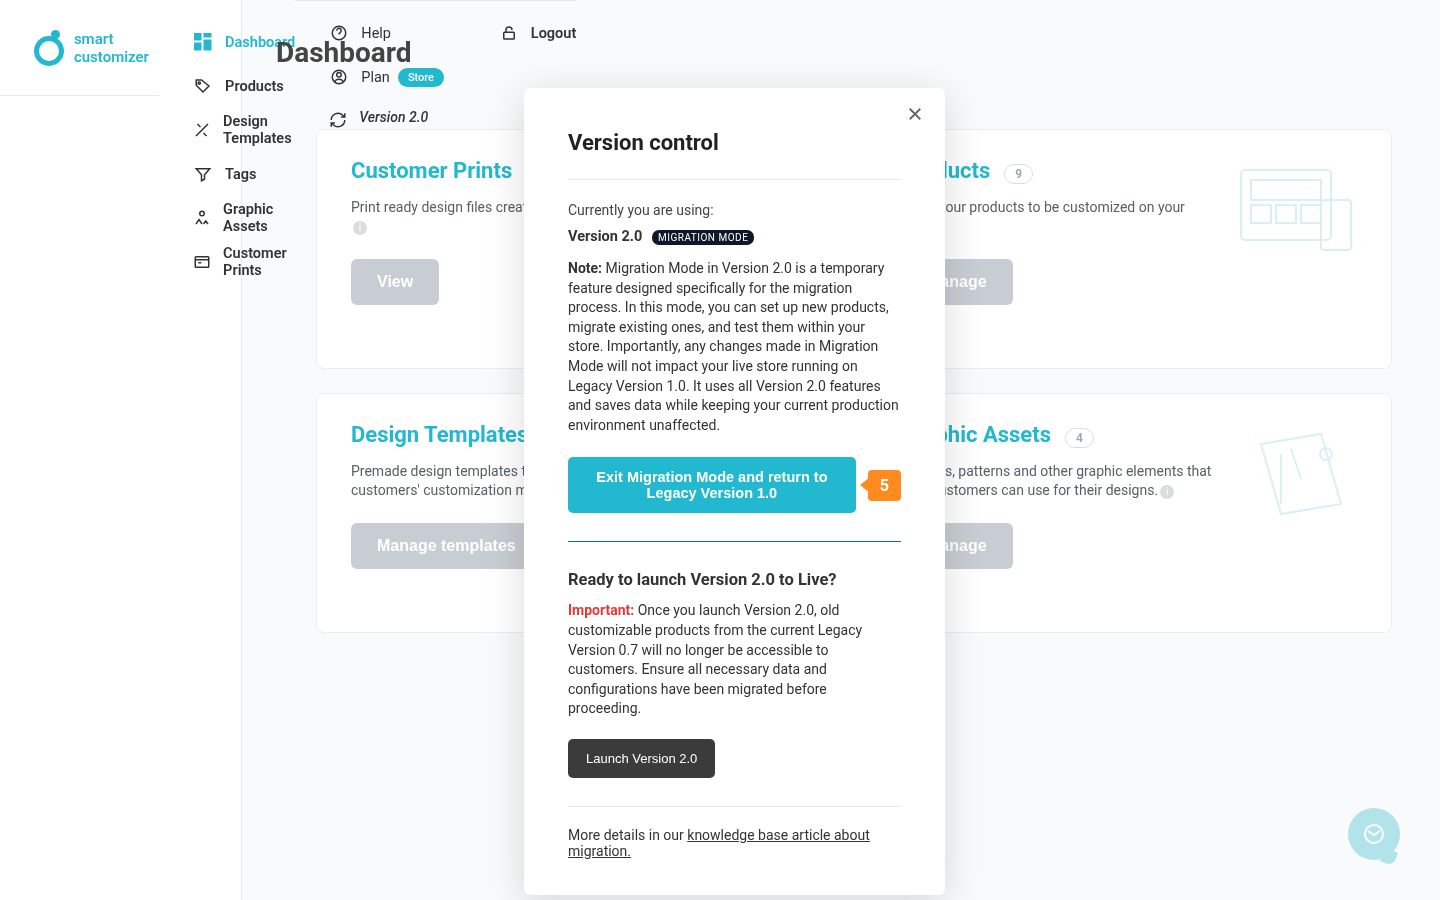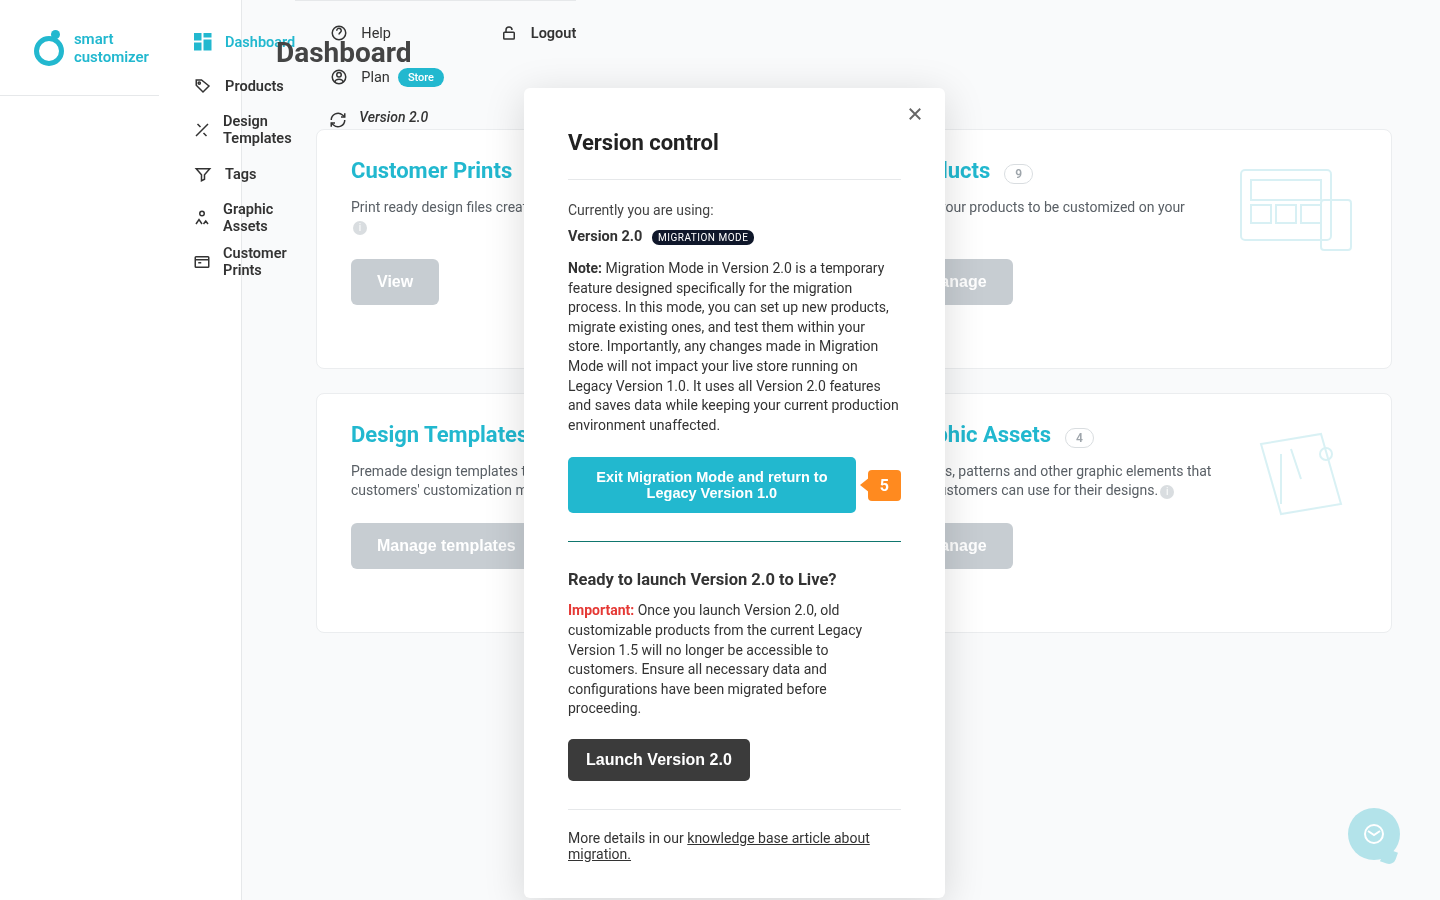--- a/index.html
+++ b/index.html
@@ -299,22 +299,22 @@
 .modal-warn {
   font-size: 14px;
   line-height: 1.4;
   color: #333;
   margin-bottom: 20px;
 }
 .btn-dark {
   background: #3b3b3b;
   color: #fff;
   border: none;
-  font-size: 16px;
-  font-weight: 700;
+  font-size: 13px;
+  font-weight: 400;
   padding: 12px 18px;
   border-radius: 5px;
   cursor: pointer;
 }
 .modal-footer {
   border-top: 1px solid #e6e8ea;
   margin-top: 28px;
   padding-top: 20px;
   font-size: 14px;
   color: #333;
@@ -523,21 +523,21 @@
   </div>
   <div class="modal-note">
     <strong>Note:</strong><span> Migration Mode in Version 2.0 is a temporary feature designed specifically for the migration process. In this mode, you can set up new products, migrate existing ones, and test them within your store. Importantly, any changes made in Migration Mode will not impact your live store running on Legacy Version 1.0. It uses all Version 2.0 features and saves data while keeping your current production environment unaffected.</span>
   </div>
   <div class="exit-row">
     <button class="btn-teal">Exit Migration Mode and return to Legacy Version 1.0</button>
     <div class="orange-tag">5</div>
   </div>
   <h3>Ready to launch Version 2.0 to Live?</h3>
   <div class="modal-warn">
-    <span class="modal-important">Important:</span><span> Once you launch Version 2.0, old customizable products from the current Legacy Version 1.5 will no longer be accessible to customers. Ensure all necessary data and configurations have been migrated before proceeding.</span>
+    <span class="modal-important">Important:</span><span> Once you launch Version 2.0, old customizable products from the current Legacy Version 0.7 will no longer be accessible to customers. Ensure all necessary data and configurations have been migrated before proceeding.</span>
   </div>
   <button class="btn-dark">Launch Version 2.0</button>
   <div class="modal-footer">
     <span>More details in our </span><a href="#">knowledge base article about migration.</a>
   </div>
 </div>
 
 <div class="chat-bubble">
   <svg width="24" height="24" viewBox="0 0 24 24" fill="none" stroke="#fff" stroke-width="2">
       <circle cx="12" cy="12" r="9"></circle>

